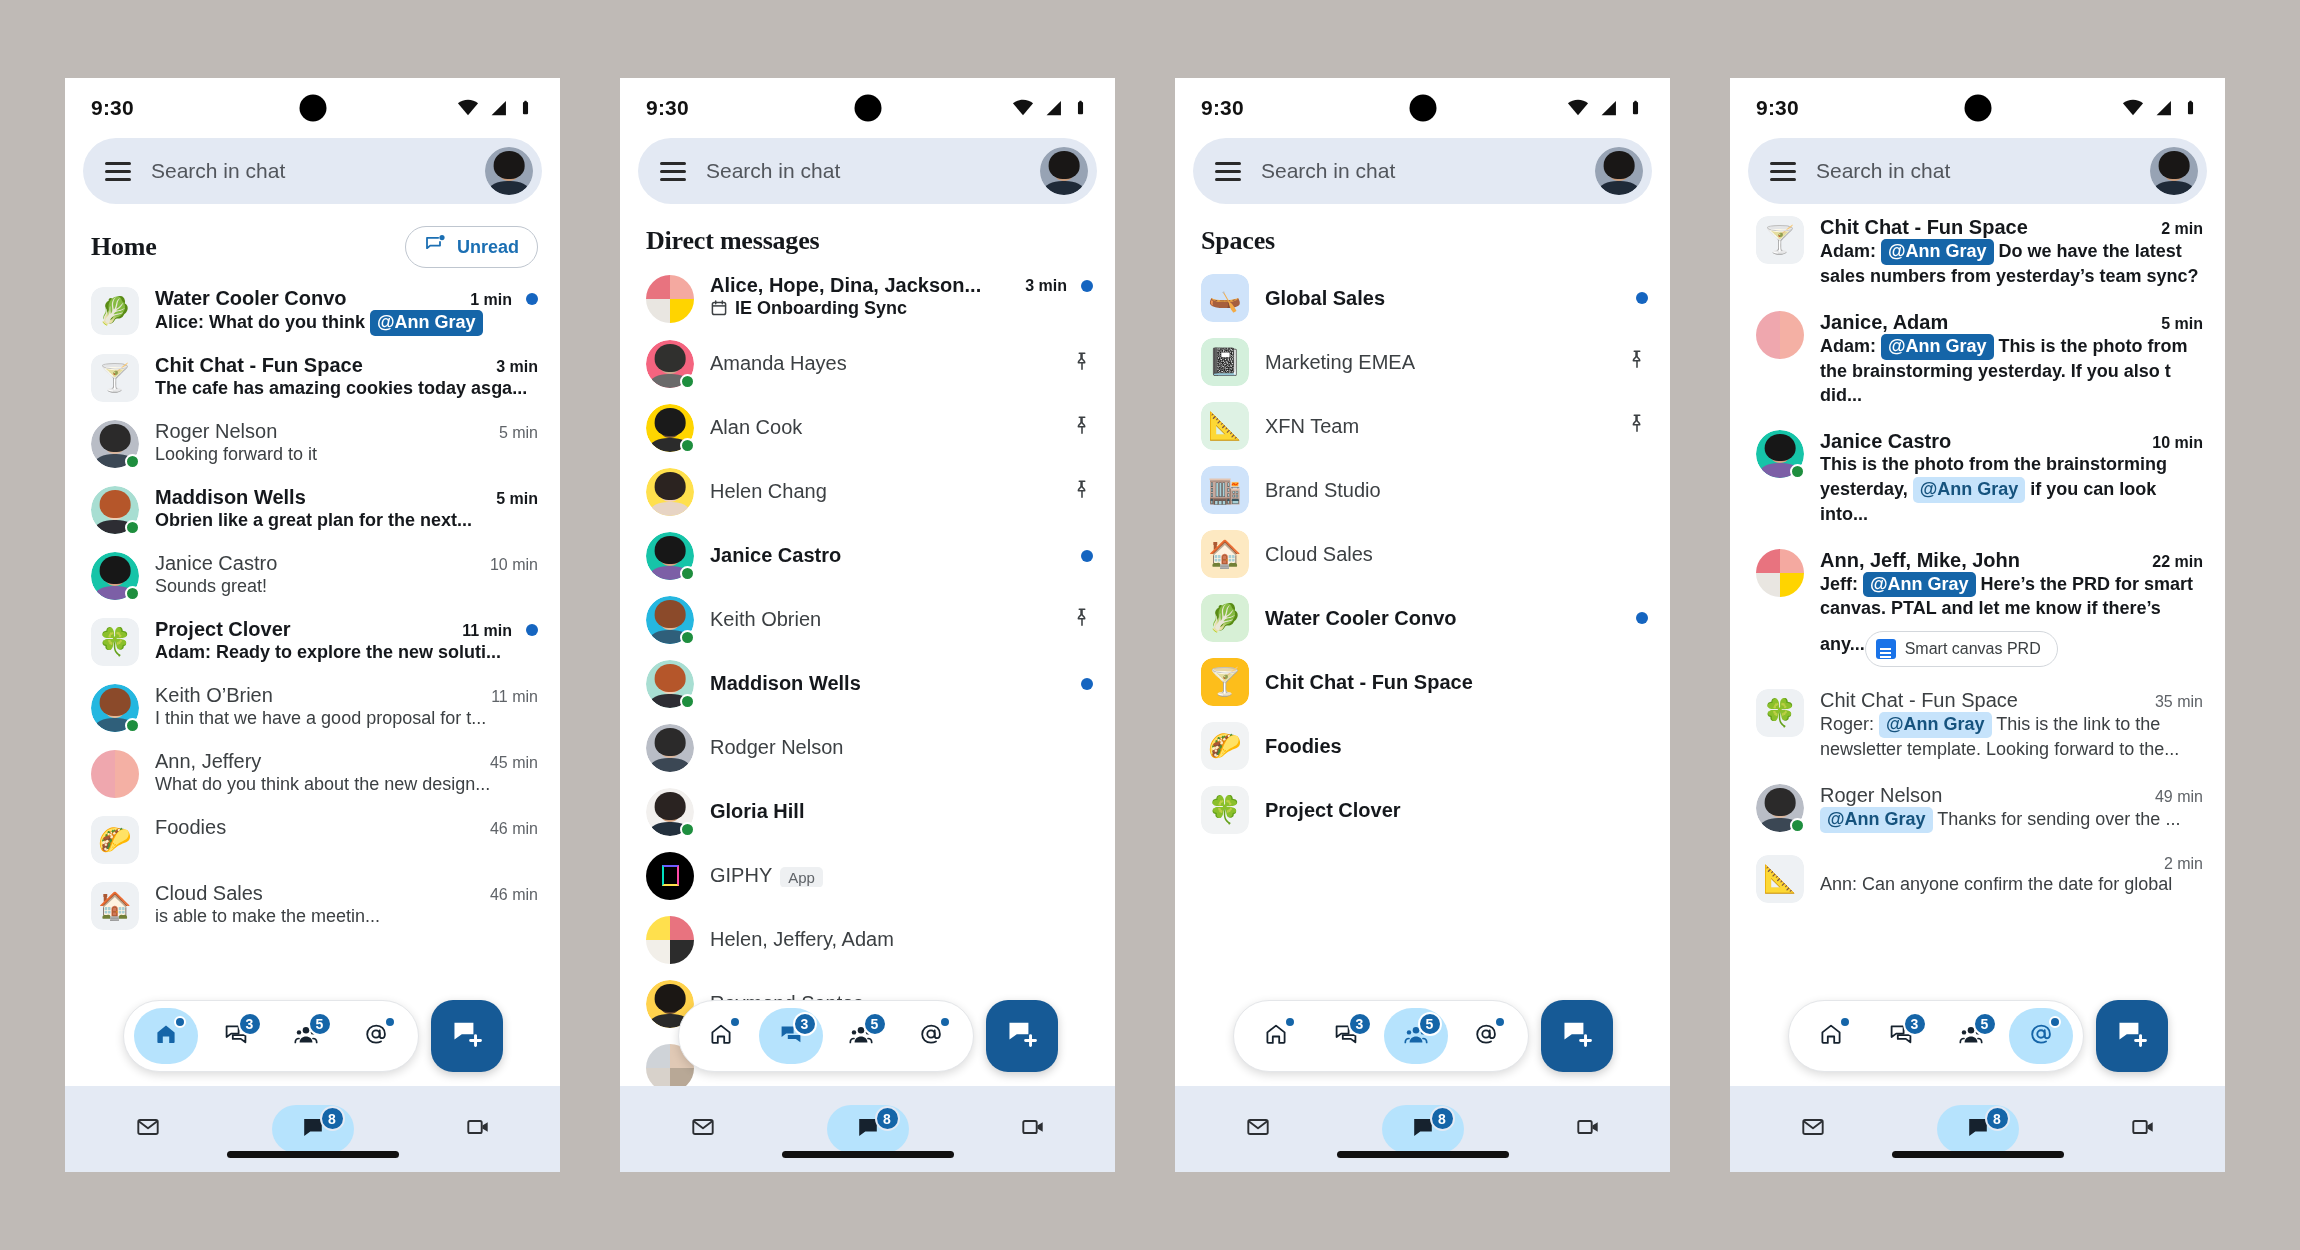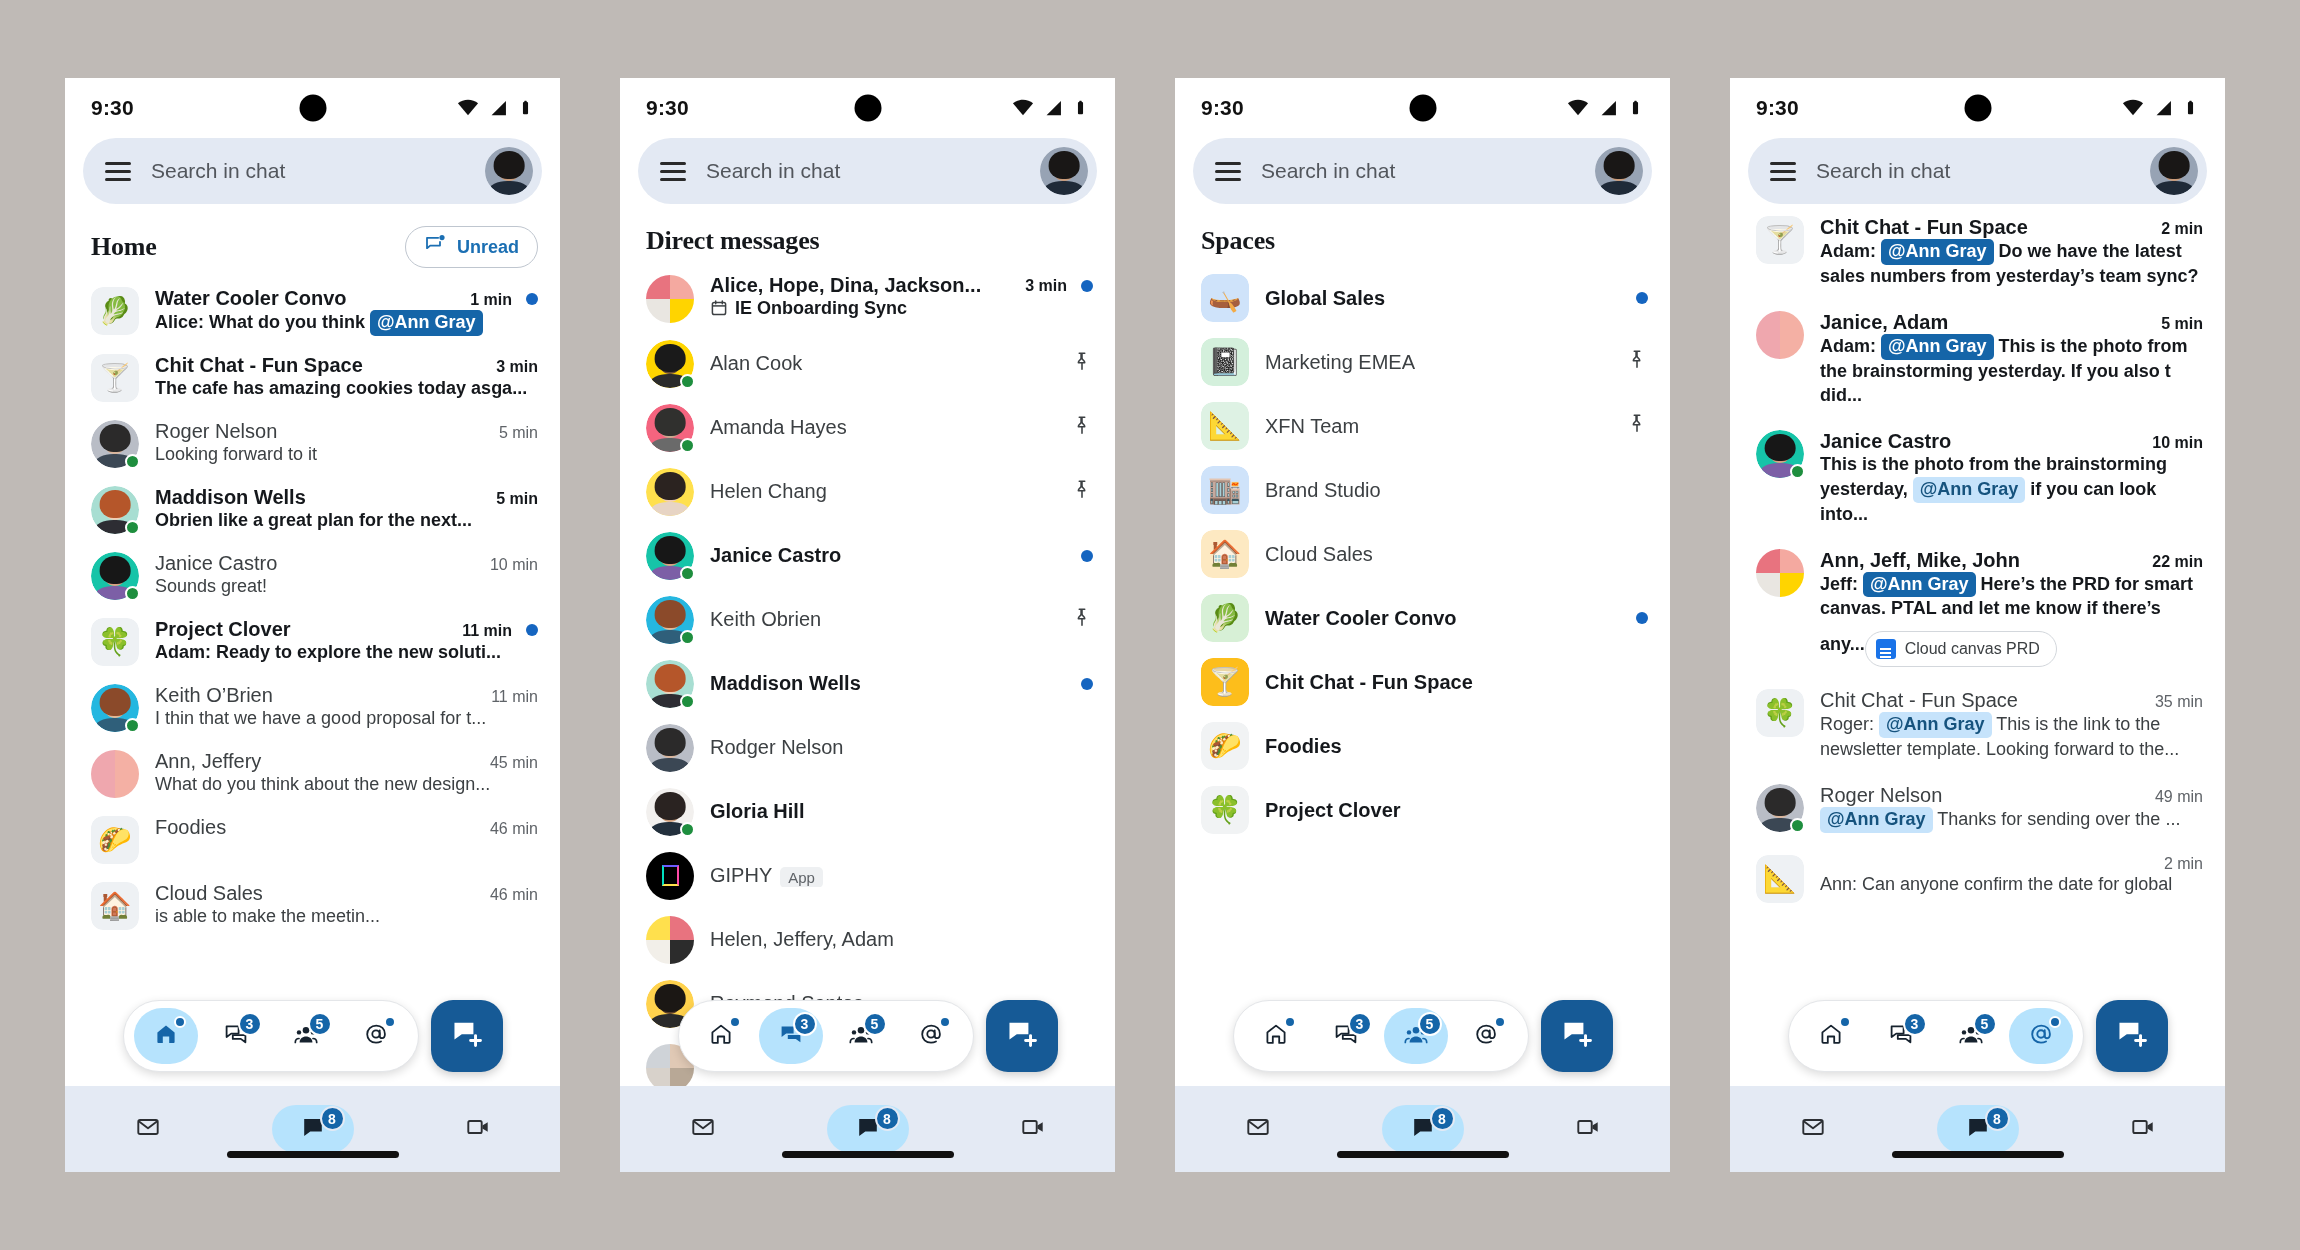--- a/index.html
+++ b/index.html
@@ -536,51 +536,51 @@
               <span class="blue-dot"></span>
             </span><span class="rowsnippet"><span style="display:inline-block;vertical-align:-3px;margin-right:7px"><svg width="18" height="18" viewBox="0 0 24 24">
                   <rect x="3.2" y="4.6" width="17.6" height="16" rx="2.4" stroke="#3c4043" stroke-width="2" fill="none"></rect>
                   <path d="M3.2 9.2h17.6" stroke="#3c4043" stroke-width="2"></path>
                   <path d="M7.6 2.8v3.4M16.4 2.8v3.4" stroke="#3c4043" stroke-width="2" stroke-linecap="round"></path>
                 </svg></span>IE Onboarding Sync</span></span>
         </div>
         <div class="row simple">
           <span class="thumb">
             <span class="inner">
+              <div class="face" style="background:#f4647f">
+                <div class="body" style="background:#6a6a6a"></div>
+                <div class="head" style="background:#caa98e"></div>
+                <div class="hair" style="background:#30302e"></div>
+              </div>
+            </span>
+            <span class="presence"></span>
+          </span>
+          <span class="rowmain">
+            <span class="rowtop">
+              <span class="rowtitle">Amanda Hayes</span>
+              <span class="pin-icon"><svg width="22" height="22" viewBox="0 0 24 24">
+                  <path d="M9 2.5h6M12 2.5v5.2c0 1 .5 1.6 1.4 2.3 1 .8 1.6 1.6 1.6 2.8H8c0-1.2.6-2 1.6-2.8.9-.7 1.4-1.3 1.4-2.3V2.5M12 12.8v7" stroke="#3c4043" stroke-width="1.7" fill="none" stroke-linecap="round" stroke-linejoin="round"></path>
+                </svg></span>
+            </span>
+          </span>
+        </div>
+        <div class="row simple">
+          <span class="thumb">
+            <span class="inner">
               <div class="face" style="background:#ffd500">
                 <div class="body" style="background:#2b2b2b"></div>
                 <div class="head" style="background:#6b4b34"></div>
                 <div class="hair" style="background:#1a1a1a"></div>
               </div>
             </span>
             <span class="presence"></span>
           </span>
           <span class="rowmain">
             <span class="rowtop">
               <span class="rowtitle">Alan Cook</span>
-              <span class="pin-icon"><svg width="22" height="22" viewBox="0 0 24 24">
-                  <path d="M9 2.5h6M12 2.5v5.2c0 1 .5 1.6 1.4 2.3 1 .8 1.6 1.6 1.6 2.8H8c0-1.2.6-2 1.6-2.8.9-.7 1.4-1.3 1.4-2.3V2.5M12 12.8v7" stroke="#3c4043" stroke-width="1.7" fill="none" stroke-linecap="round" stroke-linejoin="round"></path>
-                </svg></span>
-            </span>
-          </span>
-        </div>
-        <div class="row simple">
-          <span class="thumb">
-            <span class="inner">
-              <div class="face" style="background:#f4647f">
-                <div class="body" style="background:#6a6a6a"></div>
-                <div class="head" style="background:#caa98e"></div>
-                <div class="hair" style="background:#30302e"></div>
-              </div>
-            </span>
-            <span class="presence"></span>
-          </span>
-          <span class="rowmain">
-            <span class="rowtop">
-              <span class="rowtitle">Amanda Hayes</span>
               <span class="pin-icon"><svg width="22" height="22" viewBox="0 0 24 24">
                   <path d="M9 2.5h6M12 2.5v5.2c0 1 .5 1.6 1.4 2.3 1 .8 1.6 1.6 1.6 2.8H8c0-1.2.6-2 1.6-2.8.9-.7 1.4-1.3 1.4-2.3V2.5M12 12.8v7" stroke="#3c4043" stroke-width="1.7" fill="none" stroke-linecap="round" stroke-linejoin="round"></path>
                 </svg></span>
             </span>
           </span>
         </div>
         <div class="row simple">
           <span class="thumb">
             <span class="inner">
               <div class="face" style="background:#ffe04d">
@@ -1143,21 +1143,21 @@
               </div>
             </span>
           </span>
           <span class="rowmain"><span class="rowtop">
               <span class="rowtitle">Ann, Jeff, Mike, John</span>
               <span class="rowtime">22 min</span>
             </span><span class="rowsnippet">Jeff: <span class="mention-chip">@Ann Gray</span> Here’s the PRD for smart canvas. PTAL and let me know if there’s any...</span><span class="doc-chip">
               <span class="docicon">
                 <i></i>
               </span>
-              <span>Cloud canvas PRD</span>
+              <span>Smart canvas PRD</span>
             </span></span>
         </div>
         <div class="row mention">
           <span class="thumb square">
             <span class="inner">
               <div class="sqicon" style="background:#eef1f4">🍀</div>
             </span>
           </span>
           <span class="rowmain"><span class="rowtop">
               <span class="rowtitle">Chit Chat - Fun Space</span>

